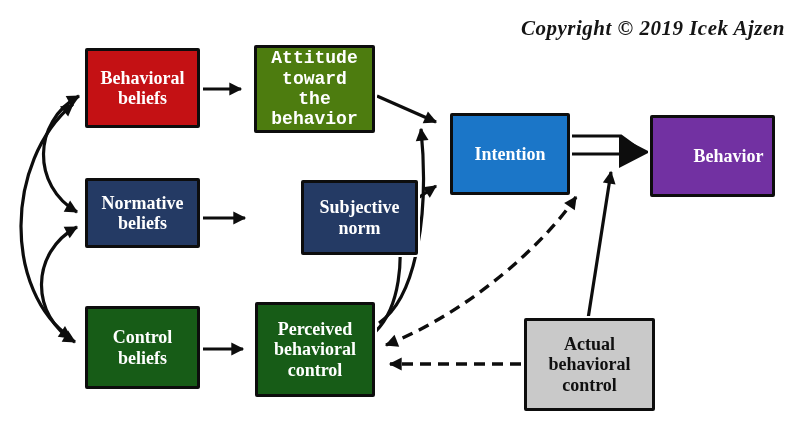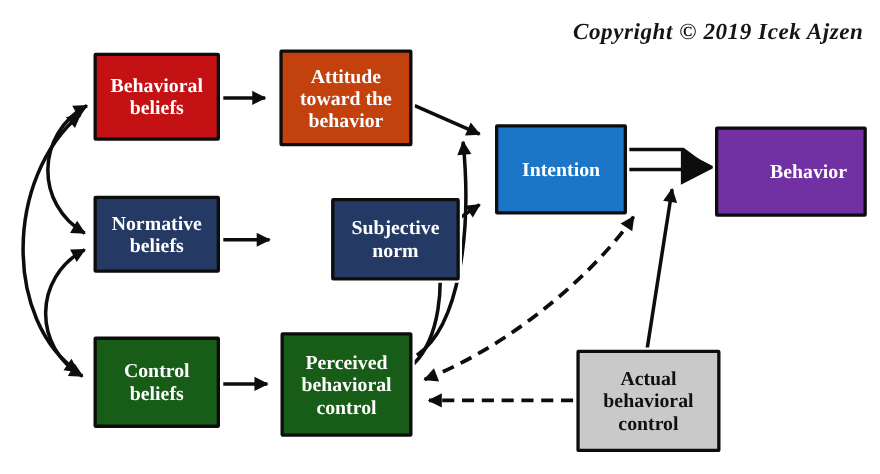--- a/index.html
+++ b/index.html
@@ -19,21 +19,21 @@
   }
   .node span{display:block;padding:0 4px;}
   .node.dark-text{color:#101010;}
   .bb  {left:85px; top:48px; width:115px;height:80px;}
   .att {left:254px;top:45px; width:121px;height:88px;}
   .nb  {left:85px; top:178px;width:115px;height:70px;}
   .sn  {left:257px;top:180px;width:117px;height:75px;margin-left:44px;}
   .cb  {left:85px; top:306px;width:115px;height:83px;}
   .pbc {left:255px;top:302px;width:120px;height:95px;}
   .int {left:450px;top:113px;width:120px;height:82px;}
-  .beh {left:650px;top:115px;width:138px;height:82px;padding-left:32px;}
+  .beh {left:650px;top:115px;width:125px;height:82px;padding-left:32px;}
   .abc {left:524px;top:318px;width:131px;height:93px;}
   .copyright{
     position:absolute;z-index:2;top:16px;right:15px;
     font-style:italic;font-weight:bold;font-size:21px;color:#151515;
     letter-spacing:0.5px;white-space:nowrap;
   }
 </style>
 </head>
 <body>
 
@@ -69,21 +69,21 @@
     <path class="edge" d="M 79,96 C 32,122 32,186 77,212" marker-start="url(#ah)" marker-end="url(#ah)"></path>
     <path class="edge" d="M 77,227 C 30,252 30,316 75,342" marker-start="url(#ah)" marker-end="url(#ah)"></path>
     <path class="edge" d="M 73,104 C 4,162 4,292 71,338" marker-start="url(#ah)" marker-end="url(#ah)"></path>
   </svg>
 
   <div class="copyright">Copyright © 2019 Icek Ajzen</div>
 
   <div class="node bb" style="background: rgb(196, 17, 20);">
     <span>Behavioral beliefs</span>
   </div>
-  <div class="node att" style="background: #c2410c;">
+  <div class="node att" style="background: #4d7c0f; font-family: Liberation Mono, monospace;">
     <span>Attitude toward the behavior</span>
   </div>
   <div class="node nb" style="background: rgb(36, 58, 100);">
     <span>Normative beliefs</span>
   </div>
   <div class="node sn" style="background: rgb(36, 58, 100);">
     <span>Subjective norm</span>
   </div>
   <div class="node cb" style="background: rgb(23, 92, 23);">
     <span>Control beliefs</span>

